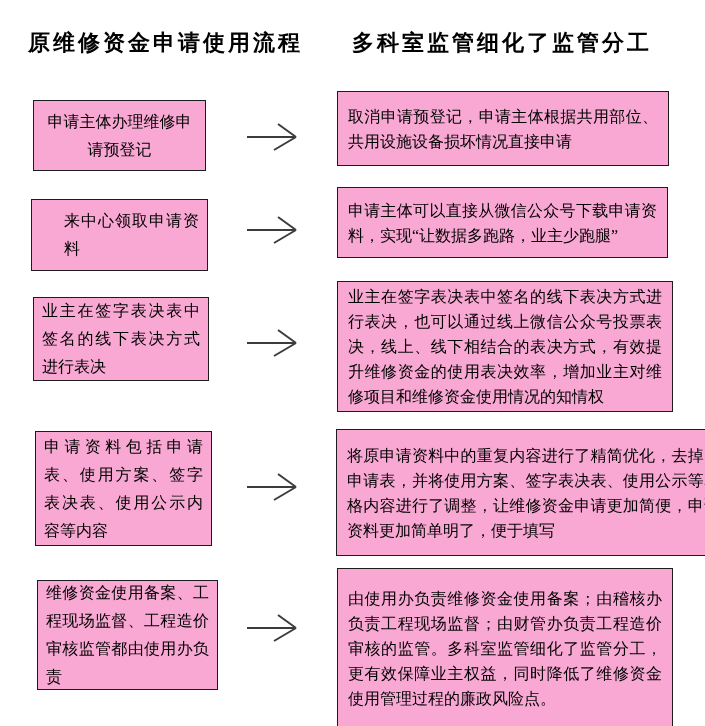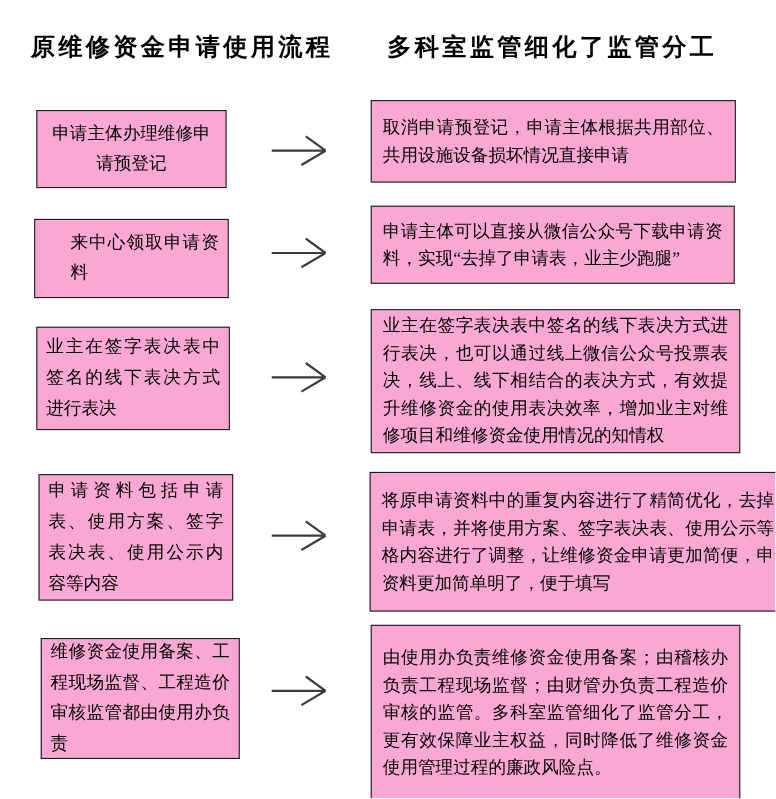--- a/index.html
+++ b/index.html
@@ -60,24 +60,24 @@
 
   <div class="box old-box" style="left:31px;top:199px;width:177px;height:72px;padding-left:32px;">
     <span>来中心领取申请资料</span>
   </div>
   <div class="arrow" style="left:245px;top:210px;">
     <svg width="56" height="40" viewBox="0 0 56 40">
       <path d="M2,20 L49,20 M33,7 L51,20 M51,20 L29,33" fill="none" stroke="#3c3c3c" stroke-width="2"></path>
     </svg>
   </div>
   <div class="box new-box" style="left:337px;top:187px;width:331px;height:71px;">
-    <span>申请主体可以直接从微信公众号下载申请资料，实现“去掉了申请表，业主少跑腿”</span>
+    <span>申请主体可以直接从微信公众号下载申请资料，实现“让数据多跑路，业主少跑腿”</span>
   </div>
 
-  <div class="box old-box" style="left:33px;top:297px;width:176px;height:94px;">
+  <div class="box old-box" style="left:33px;top:297px;width:176px;height:84px;">
     <span>业主在签字表决表中签名的线下表决方式进行表决</span>
   </div>
   <div class="arrow" style="left:245px;top:323px;">
     <svg width="56" height="40" viewBox="0 0 56 40">
       <path d="M2,20 L49,20 M33,7 L51,20 M51,20 L29,33" fill="none" stroke="#3c3c3c" stroke-width="2"></path>
     </svg>
   </div>
   <div class="box new-box" style="left:337px;top:281px;width:336px;height:131px;">
     <span>业主在签字表决表中签名的线下表决方式进行表决，也可以通过线上微信公众号投票表决，线上、线下相结合的表决方式，有效提升维修资金的使用表决效率，增加业主对维修项目和维修资金使用情况的知情权</span>
   </div>

